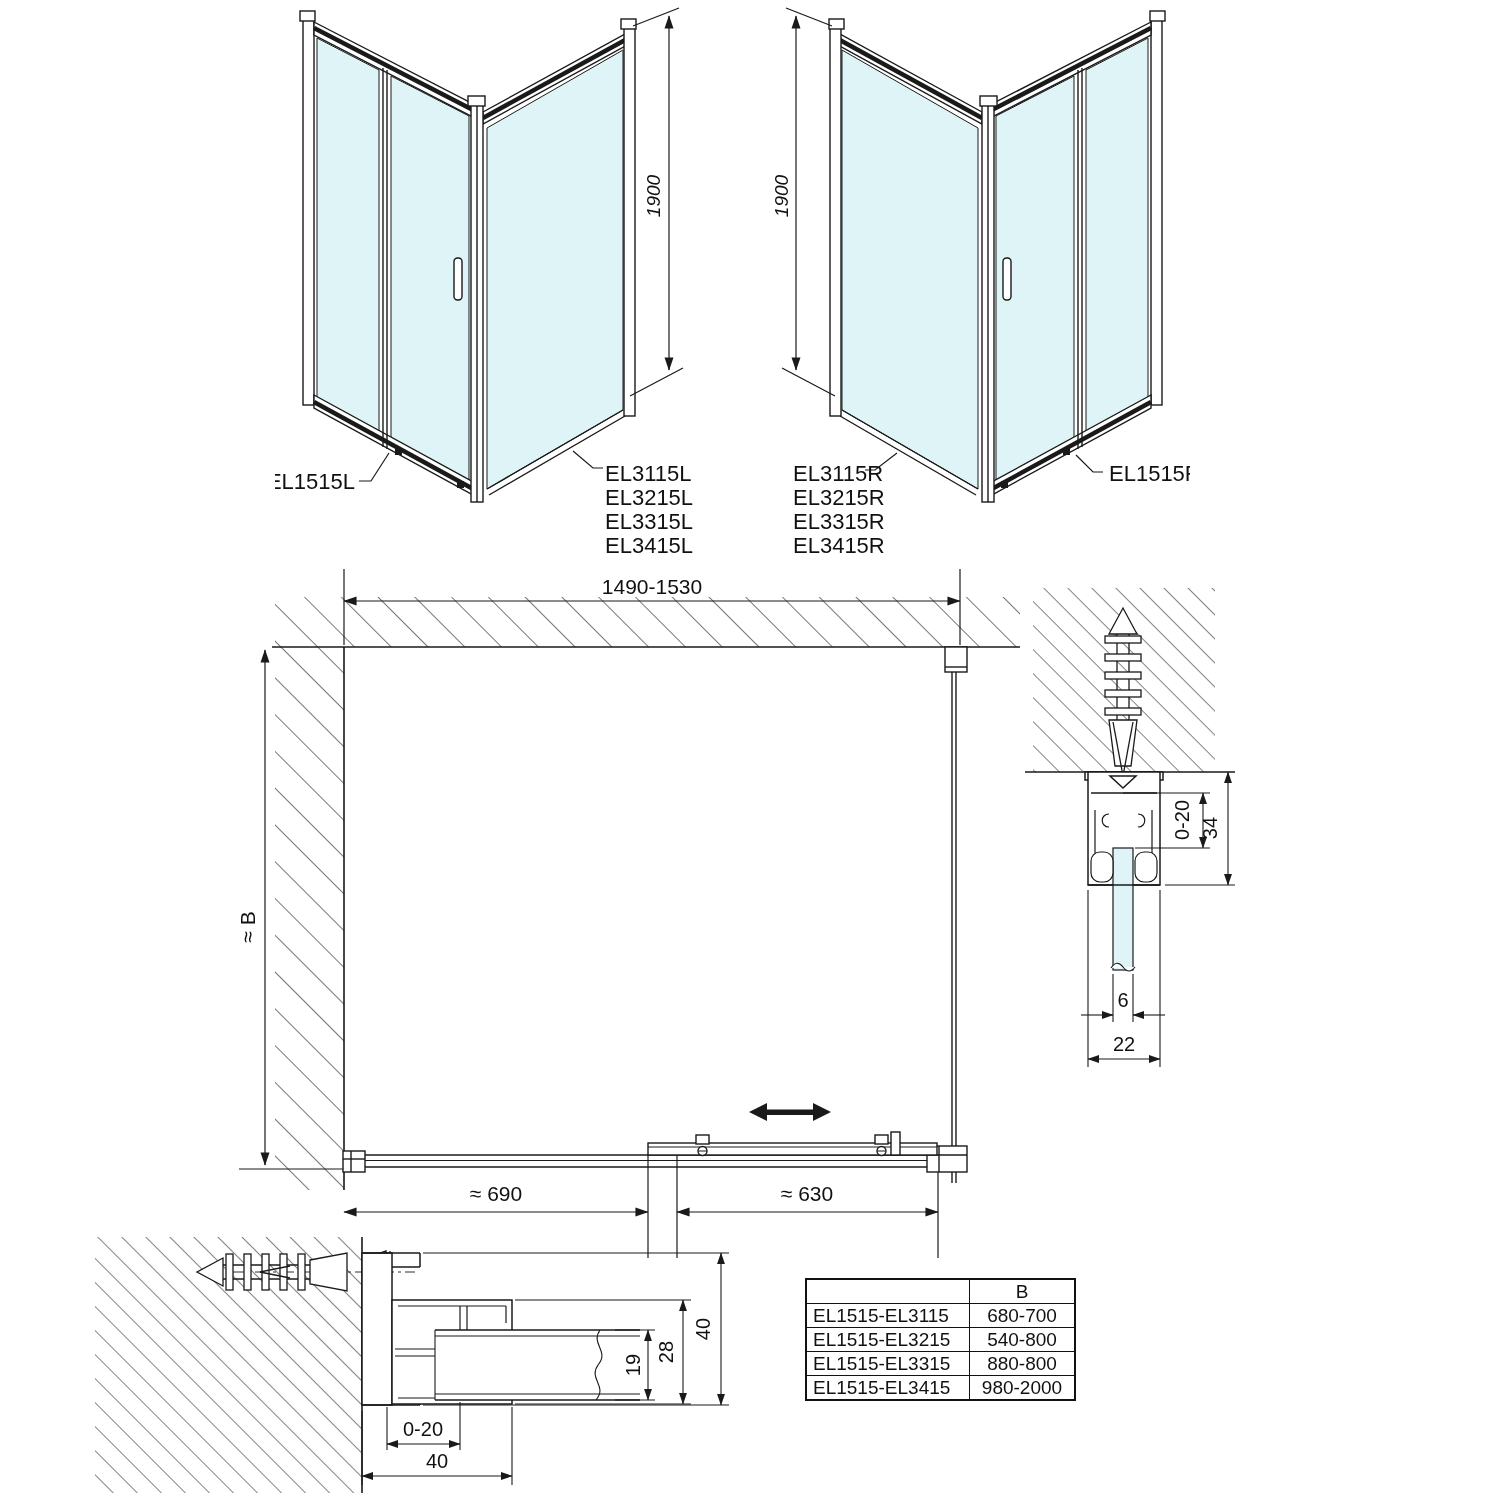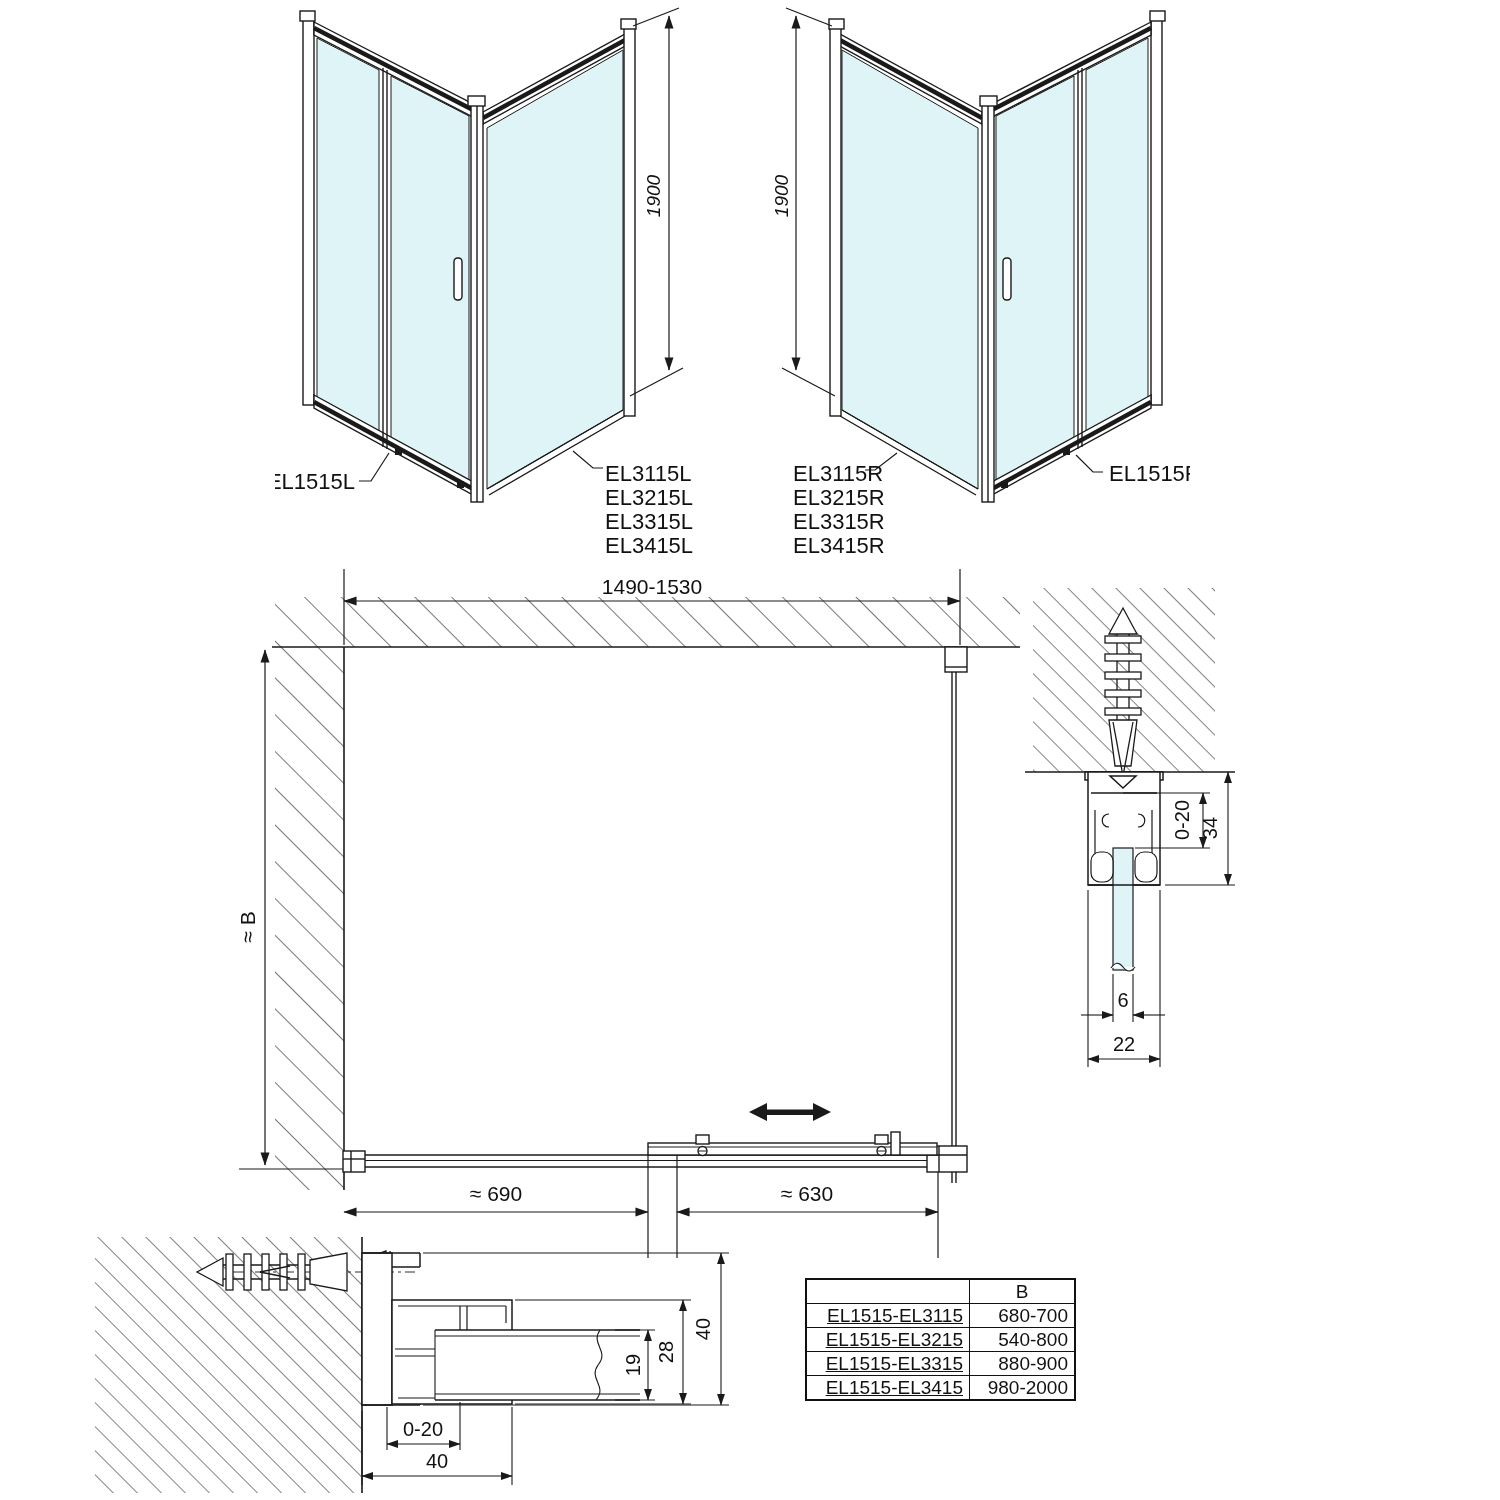--- a/index.html
+++ b/index.html
@@ -8,22 +8,22 @@
   .abs{position:absolute;}
   svg text{font-family:"Liberation Sans", sans-serif;fill:#111;stroke:none;}
   .glass{fill:var(--glass,#dff4f7);}
   .dimtxt{font-size:20px;}
   .dimtxt-big{font-size:21px;}
   .lbl{font-size:22px;}
   .iso-dim{font-size:19px;font-style:italic;}
   table.size-table{border-collapse:collapse;font-size:19px;color:#111;}
   table.size-table td{border:1.5px solid #111;height:23px;padding:0 6px;white-space:nowrap;}
   table.size-table{border:2px solid #111;}
-  table.size-table td.c1{width:150px;text-align:right;text-decoration:underline;}
-  table.size-table td.c2{width:92px;text-align:right;}
+  table.size-table td.c1{width:150px;text-align:left;}
+  table.size-table td.c2{width:92px;text-align:center;}
   table.size-table tr.hdr td.c2{text-align:center;}
 </style>
 </head>
 <body>
 
 <div class="canvas">
 
   <svg width="0" height="0" style="position:absolute" aria-hidden="true">
     <defs>
       <marker id="ar" viewBox="0 0 10 8" refX="9.5" refY="4" markerWidth="11" markerHeight="8.8" orient="auto-start-reverse">
@@ -304,21 +304,21 @@
     <tr>
       <td class="c1">EL1515-EL3115</td>
       <td class="c2">680-700</td>
     </tr>
     <tr>
       <td class="c1">EL1515-EL3215</td>
       <td class="c2">540-800</td>
     </tr>
     <tr>
       <td class="c1">EL1515-EL3315</td>
-      <td class="c2">880-900</td>
+      <td class="c2">880-800</td>
     </tr>
     <tr>
       <td class="c1">EL1515-EL3415</td>
       <td class="c2">980-2000</td>
     </tr>
   </tbody>
     </table>
 
 </div>
 

